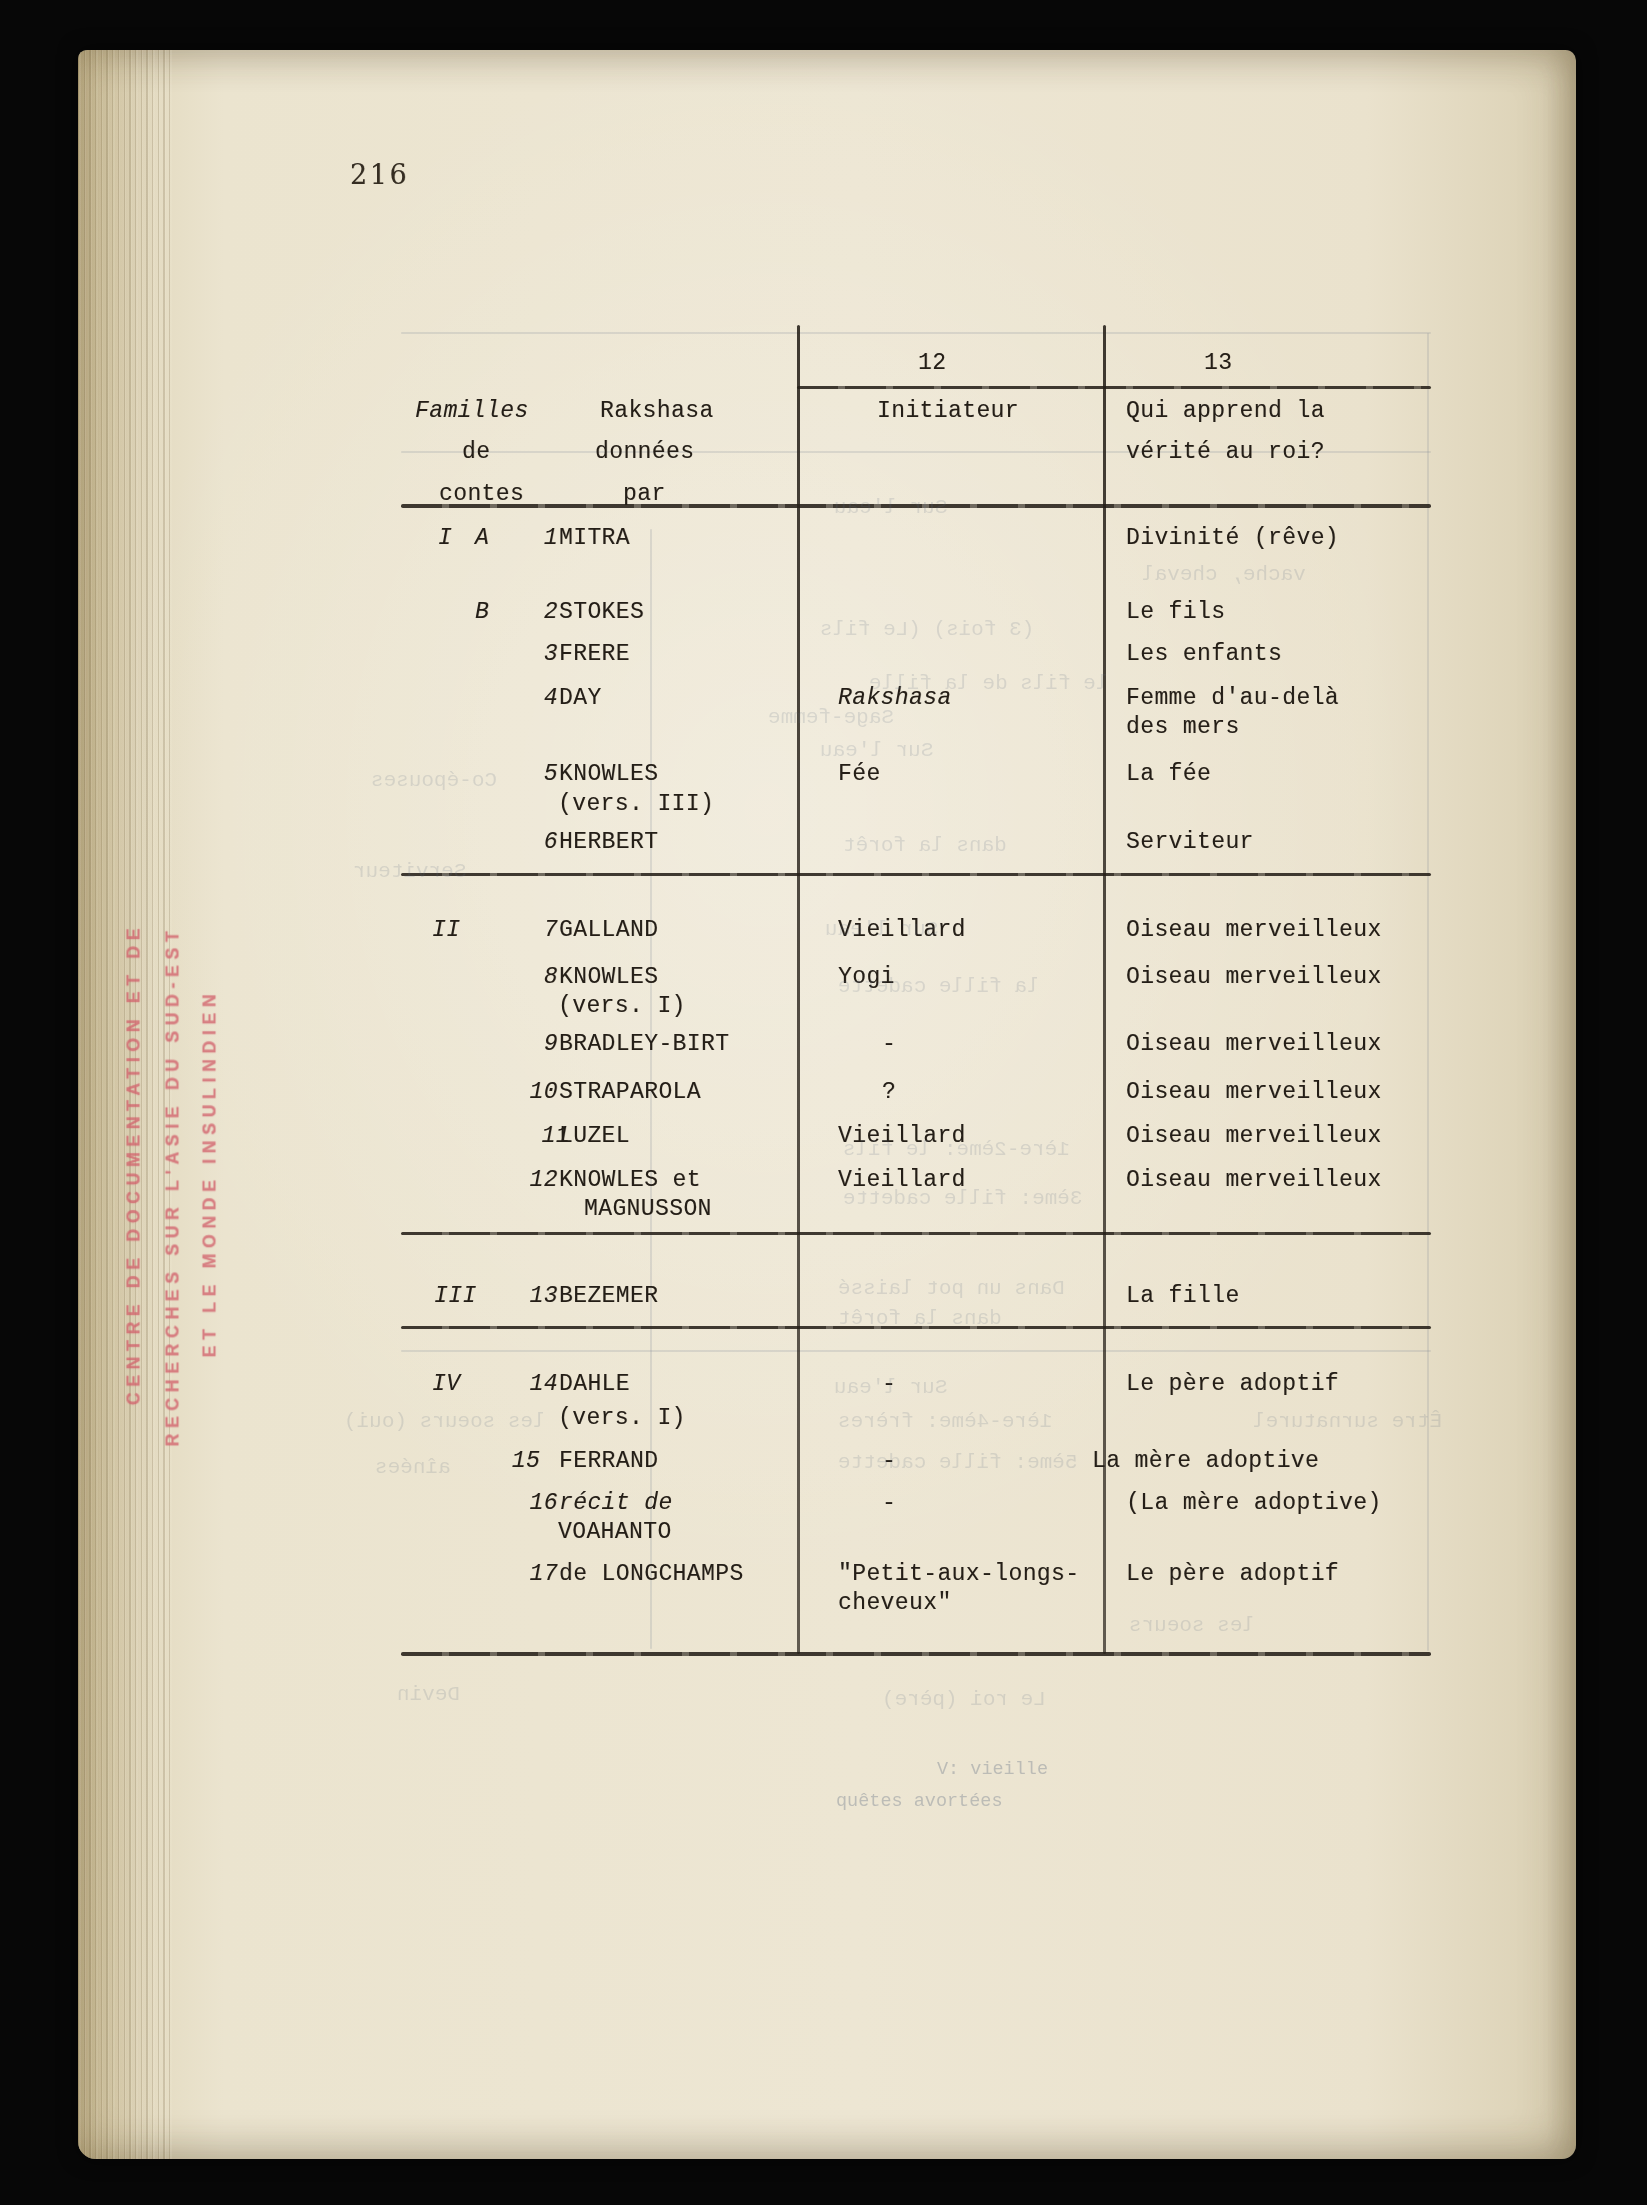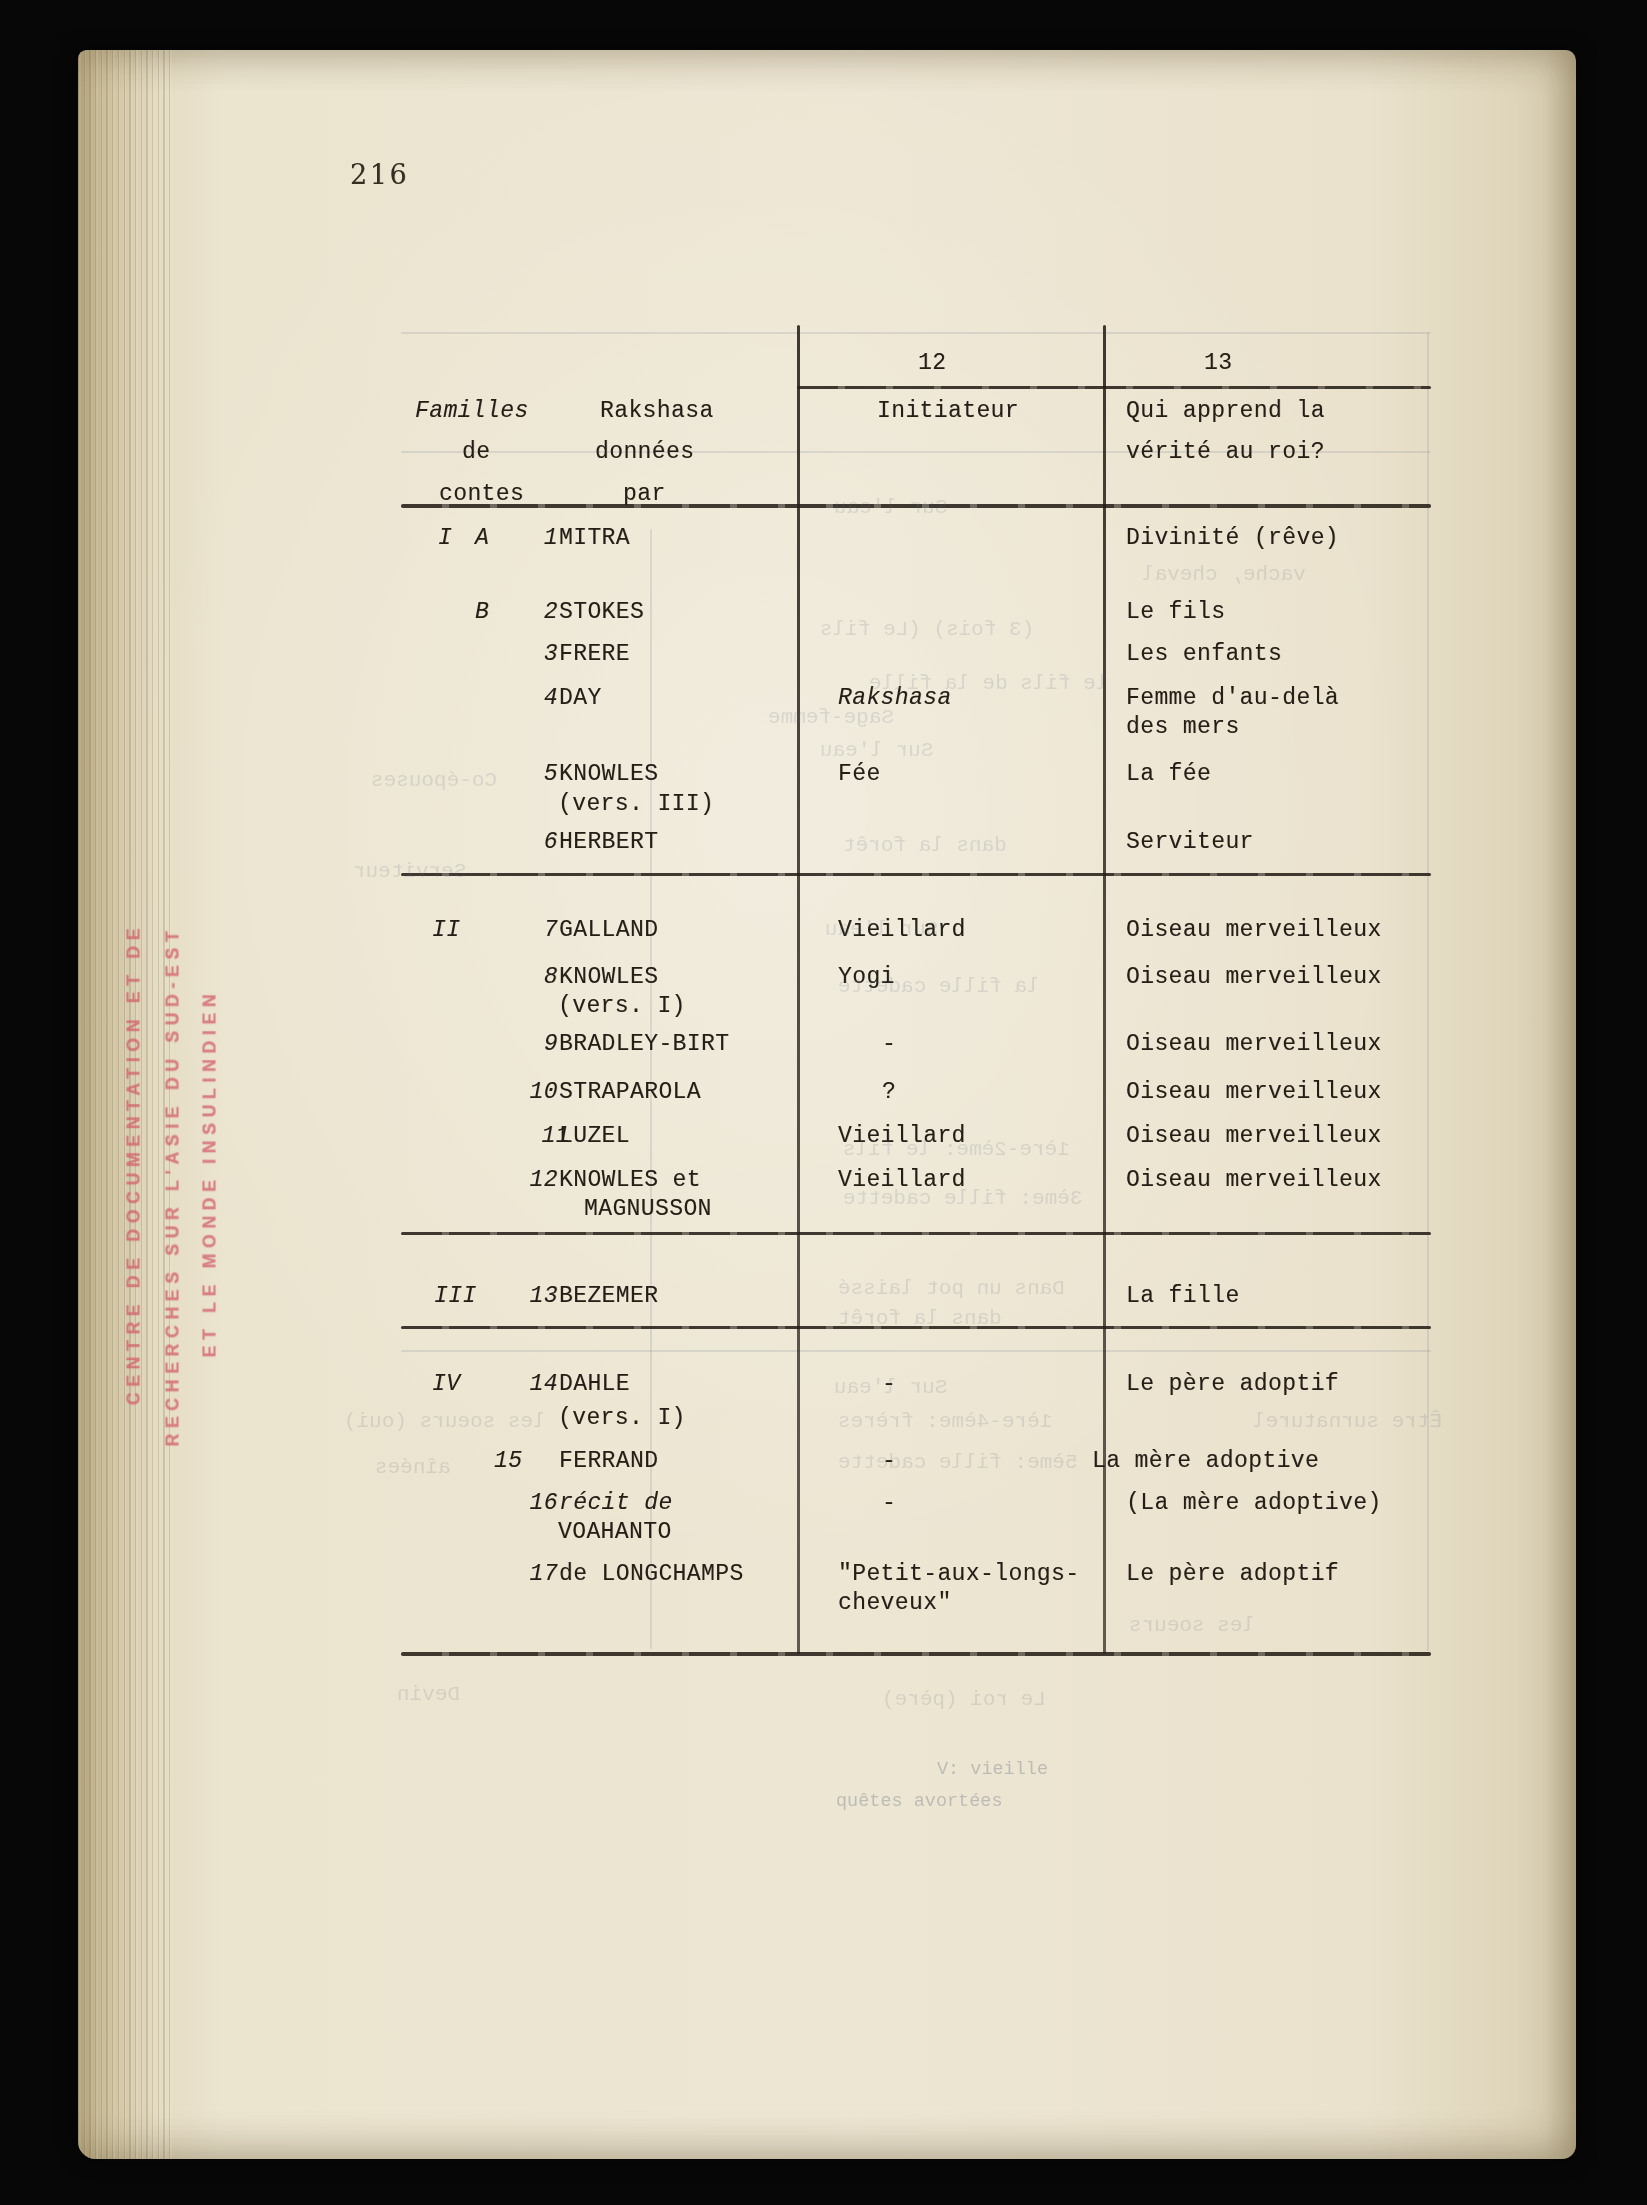--- a/index.html
+++ b/index.html
@@ -134,21 +134,21 @@
       <div class="cell it" style="left: 434px; top: 1282px; font-style: italic;">III</div>
       <div class="cell it" style="left: 494px; top: 1282px; width: 64px; text-align: right;">13</div>
       <div class="cell" style="left: 559px; top: 1282px;">BEZEMER</div>
       <div class="cell" style="left: 1126px; top: 1282px;">La fille</div>
       <div class="cell it" style="left: 432px; top: 1370px;">IV</div>
       <div class="cell it" style="left: 494px; top: 1370px; width: 64px; text-align: right;">14</div>
       <div class="cell" style="left: 559px; top: 1370px;">DAHLE</div>
       <div class="cell" style="left: 558px; top: 1404px;">(vers. I)</div>
       <div class="cell" style="left: 882px; top: 1370px;">-</div>
       <div class="cell" style="left: 1126px; top: 1370px;">Le père adoptif</div>
-      <div class="cell it" style="left: 494px; top: 1447px; width: 64px; text-align: left;">15</div>
+      <div class="cell it" style="left: 494px; top: 1447px; width: 64px; text-align: center;">15</div>
       <div class="cell" style="left: 559px; top: 1447px;">FERRAND</div>
       <div class="cell" style="left: 882px; top: 1447px;">-</div>
       <div class="cell" style="left: 1092px; top: 1447px;">La mère adoptive</div>
       <div class="cell it" style="left: 494px; top: 1489px; width: 64px; text-align: right;">16</div>
       <div class="cell it" style="left: 559px; top: 1489px;">récit de</div>
       <div class="cell" style="left: 558px; top: 1518px;">VOAHANTO</div>
       <div class="cell" style="left: 882px; top: 1489px;">-</div>
       <div class="cell" style="left: 1126px; top: 1489px;">(La mère adoptive)</div>
       <div class="cell it" style="left: 494px; top: 1560px; width: 64px; text-align: right;">17</div>
       <div class="cell" style="left: 559px; top: 1560px;">de LONGCHAMPS</div>

